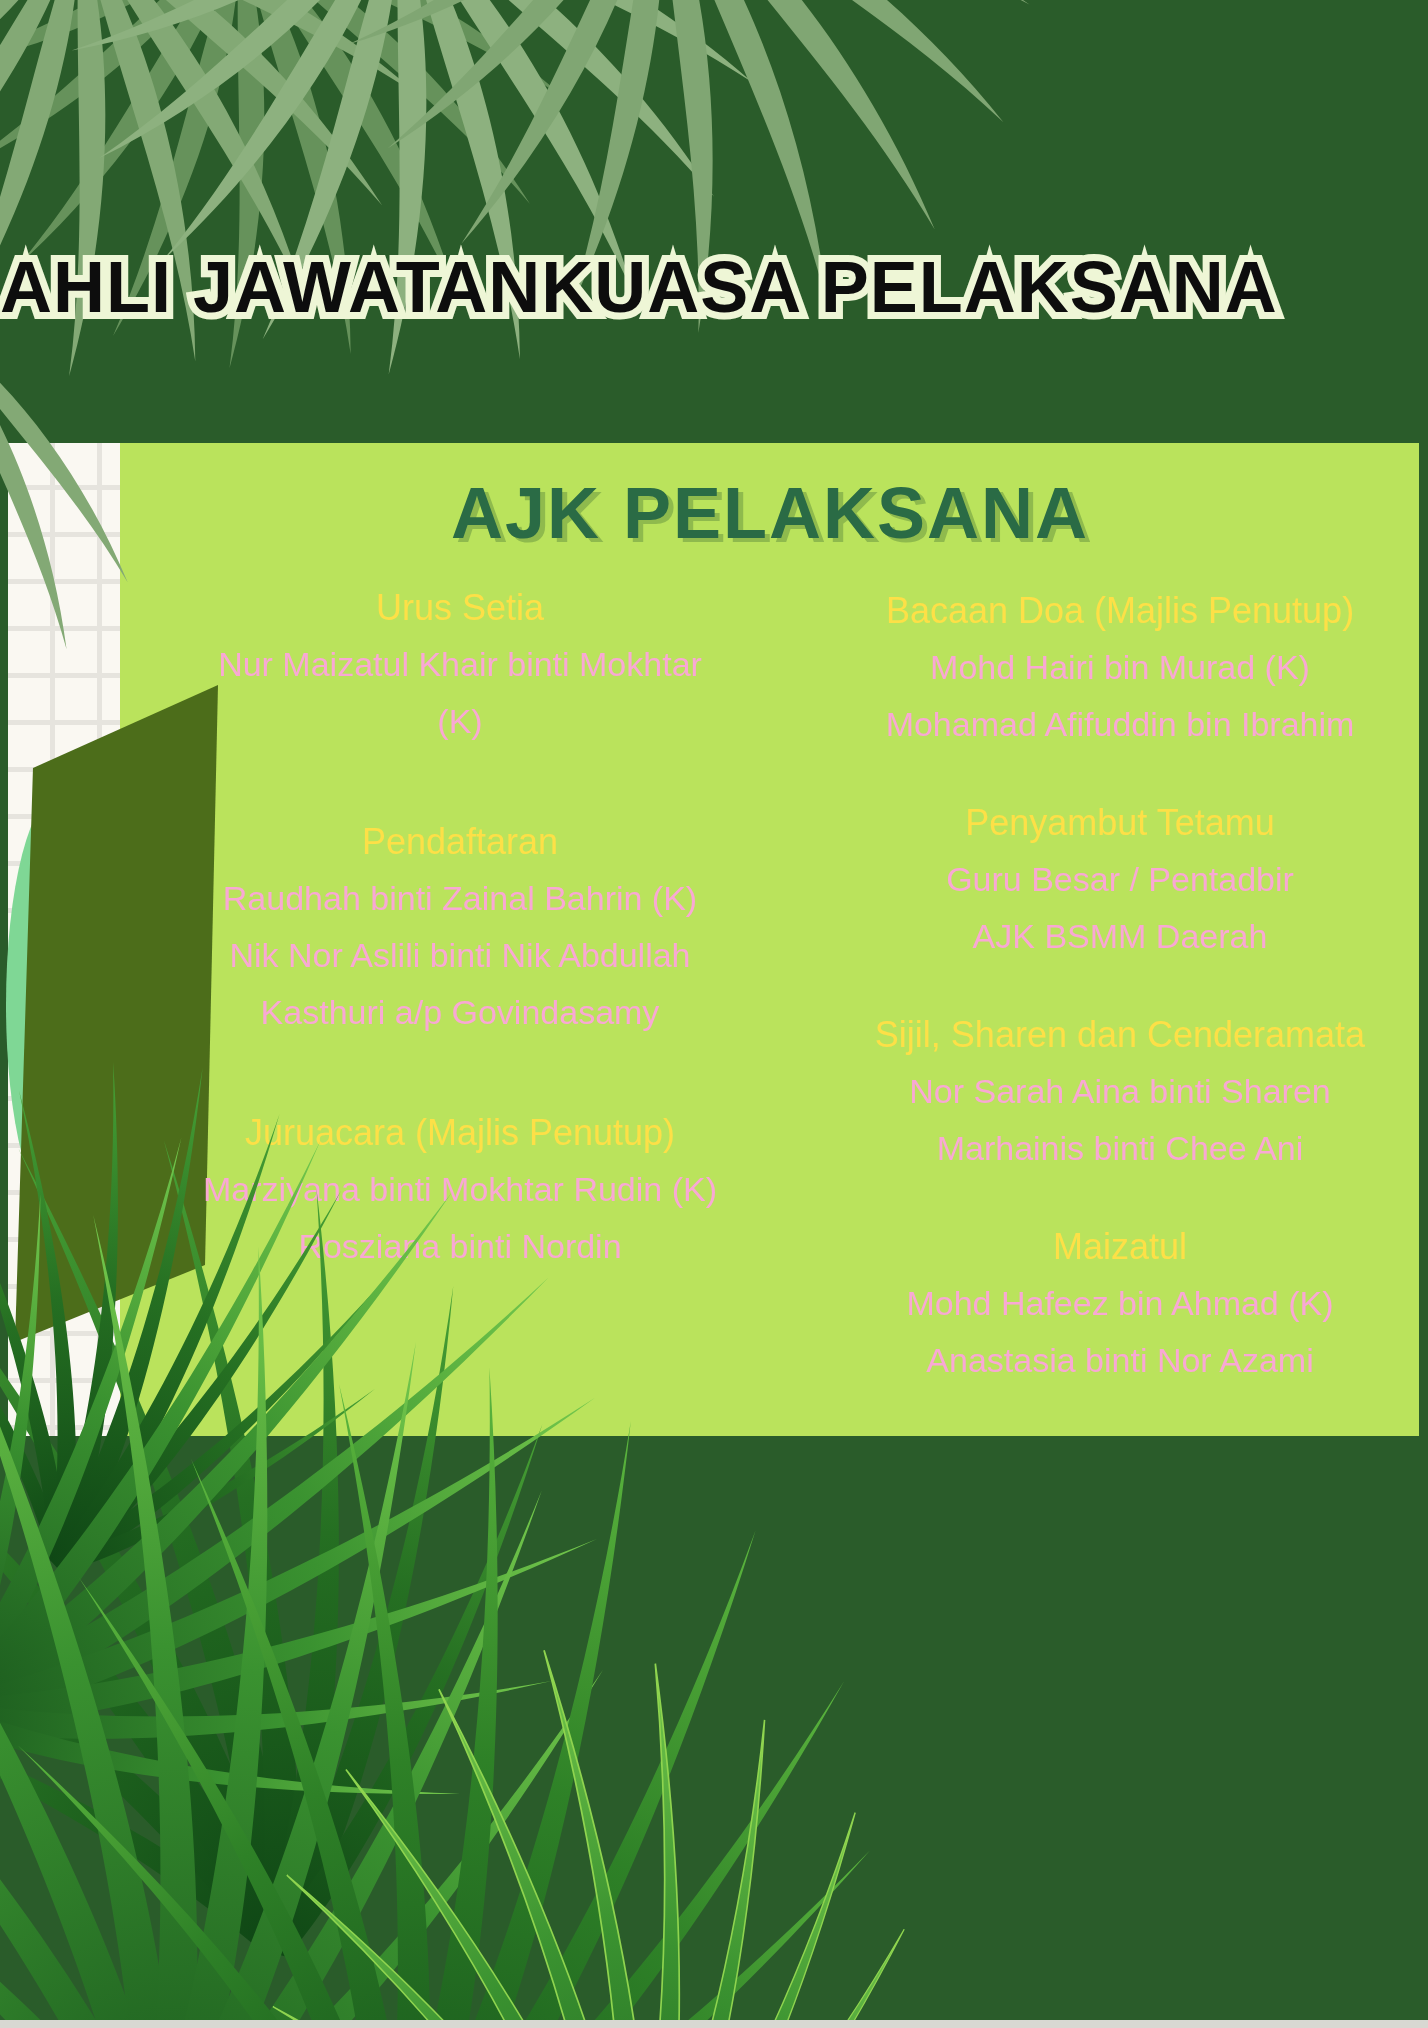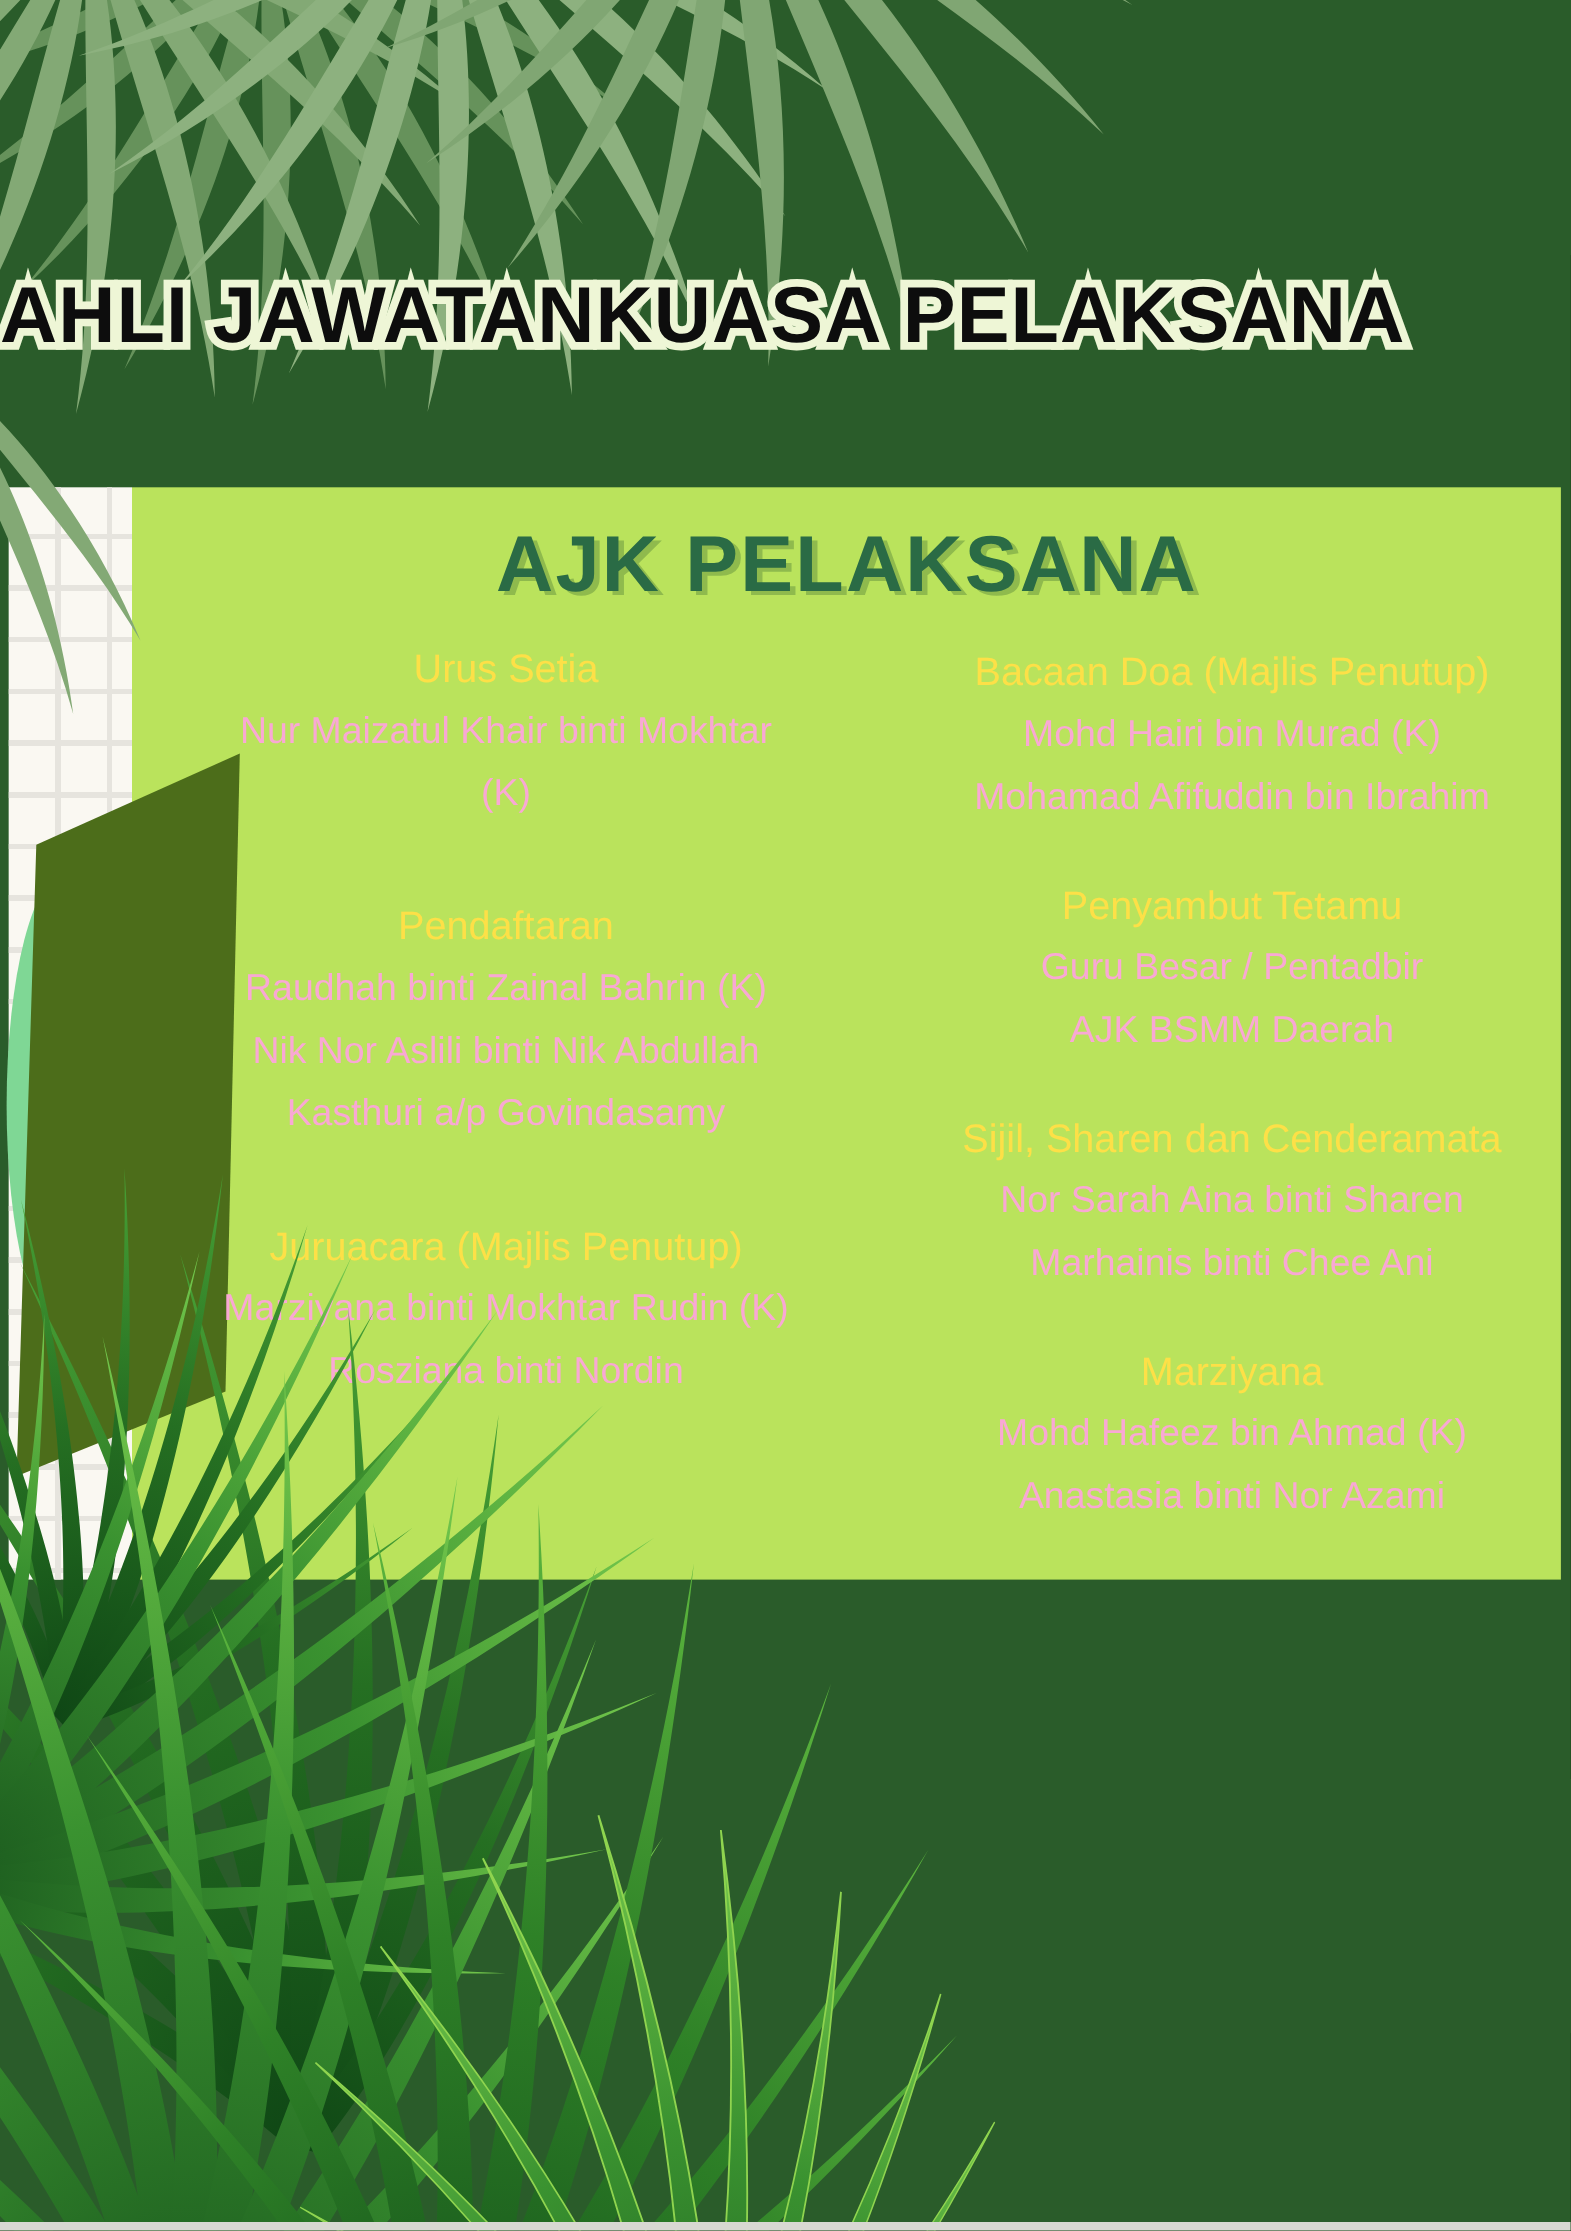--- a/index.html
+++ b/index.html
@@ -140,21 +140,21 @@
       <h3 class="sec-title">Penyambut Tetamu</h3>
       <p class="member">Guru Besar / Pentadbir</p>
       <p class="member">AJK BSMM Daerah</p>
     </div>
     <div class="section">
       <h3 class="sec-title">Sijil, Sharen dan Cenderamata</h3>
       <p class="member">Nor Sarah Aina binti Sharen</p>
       <p class="member">Marhainis binti Chee Ani</p>
     </div>
     <div class="section">
-      <h3 class="sec-title">Marziyana</h3>
+      <h3 class="sec-title">Maizatul</h3>
       <p class="member">Mohd Hafeez bin Ahmad (K)</p>
       <p class="member">Anastasia binti Nor Azami</p>
     </div>
   </div>
 
   <svg class="bottom-leaves" width="1428" height="2028" viewBox="0 0 1428 2028">
     <defs>
       <linearGradient id="lgA" x1="0" y1="1" x2="0" y2="0">
         <stop offset="0" stop-color="#14501a"></stop>
           <stop offset="0.55" stop-color="#2e8127"></stop>

